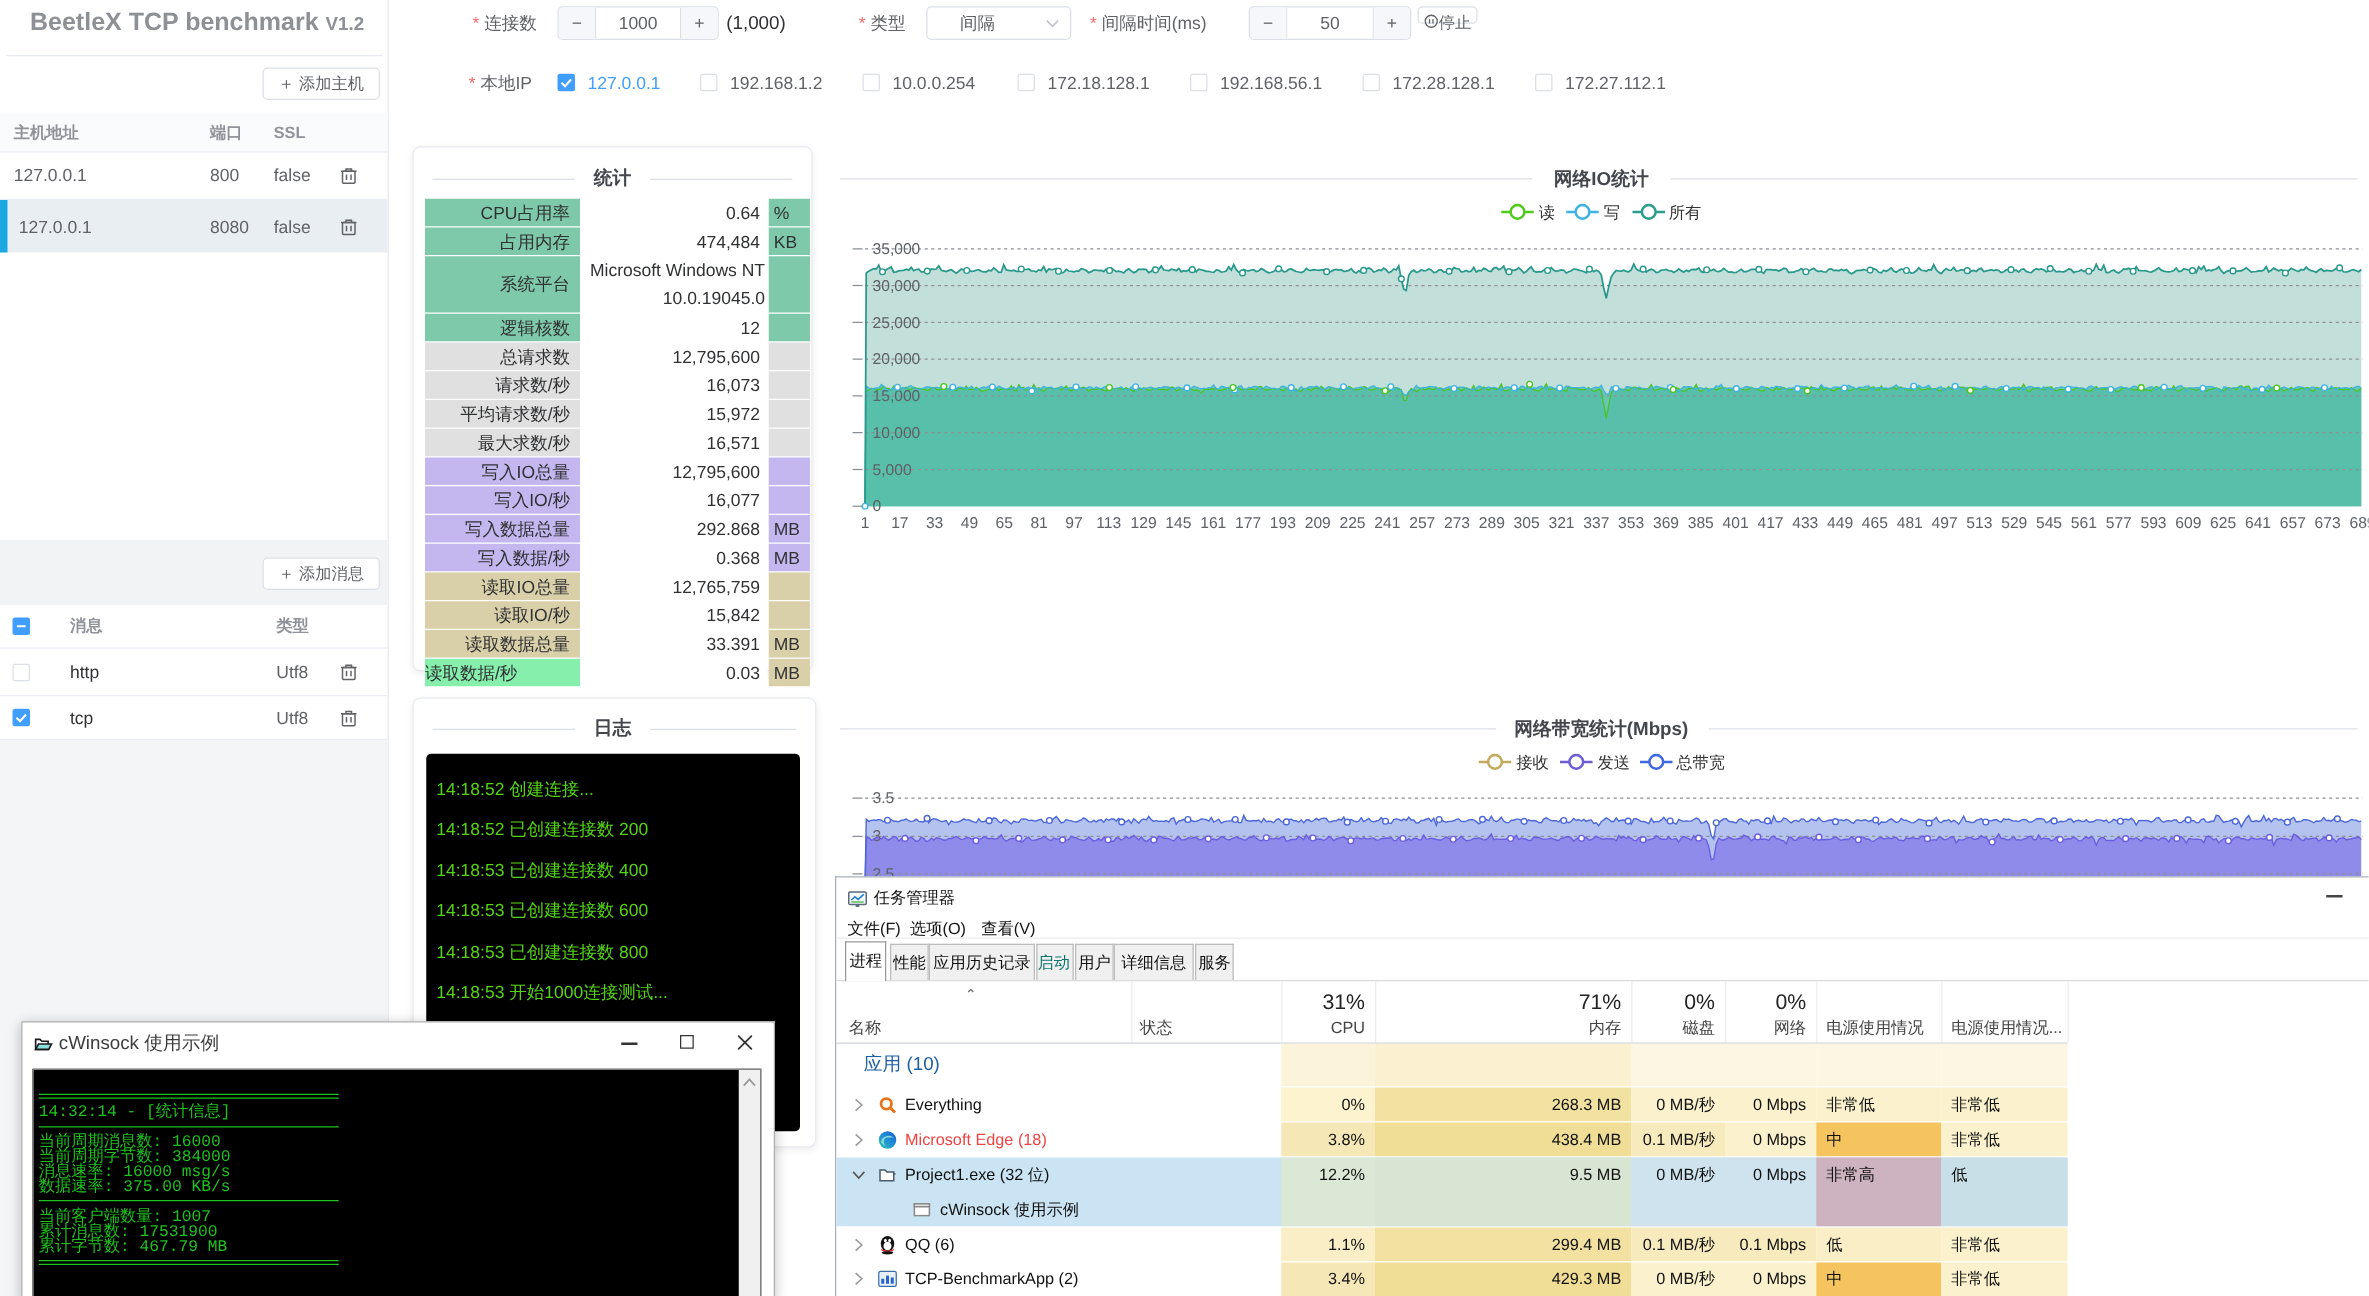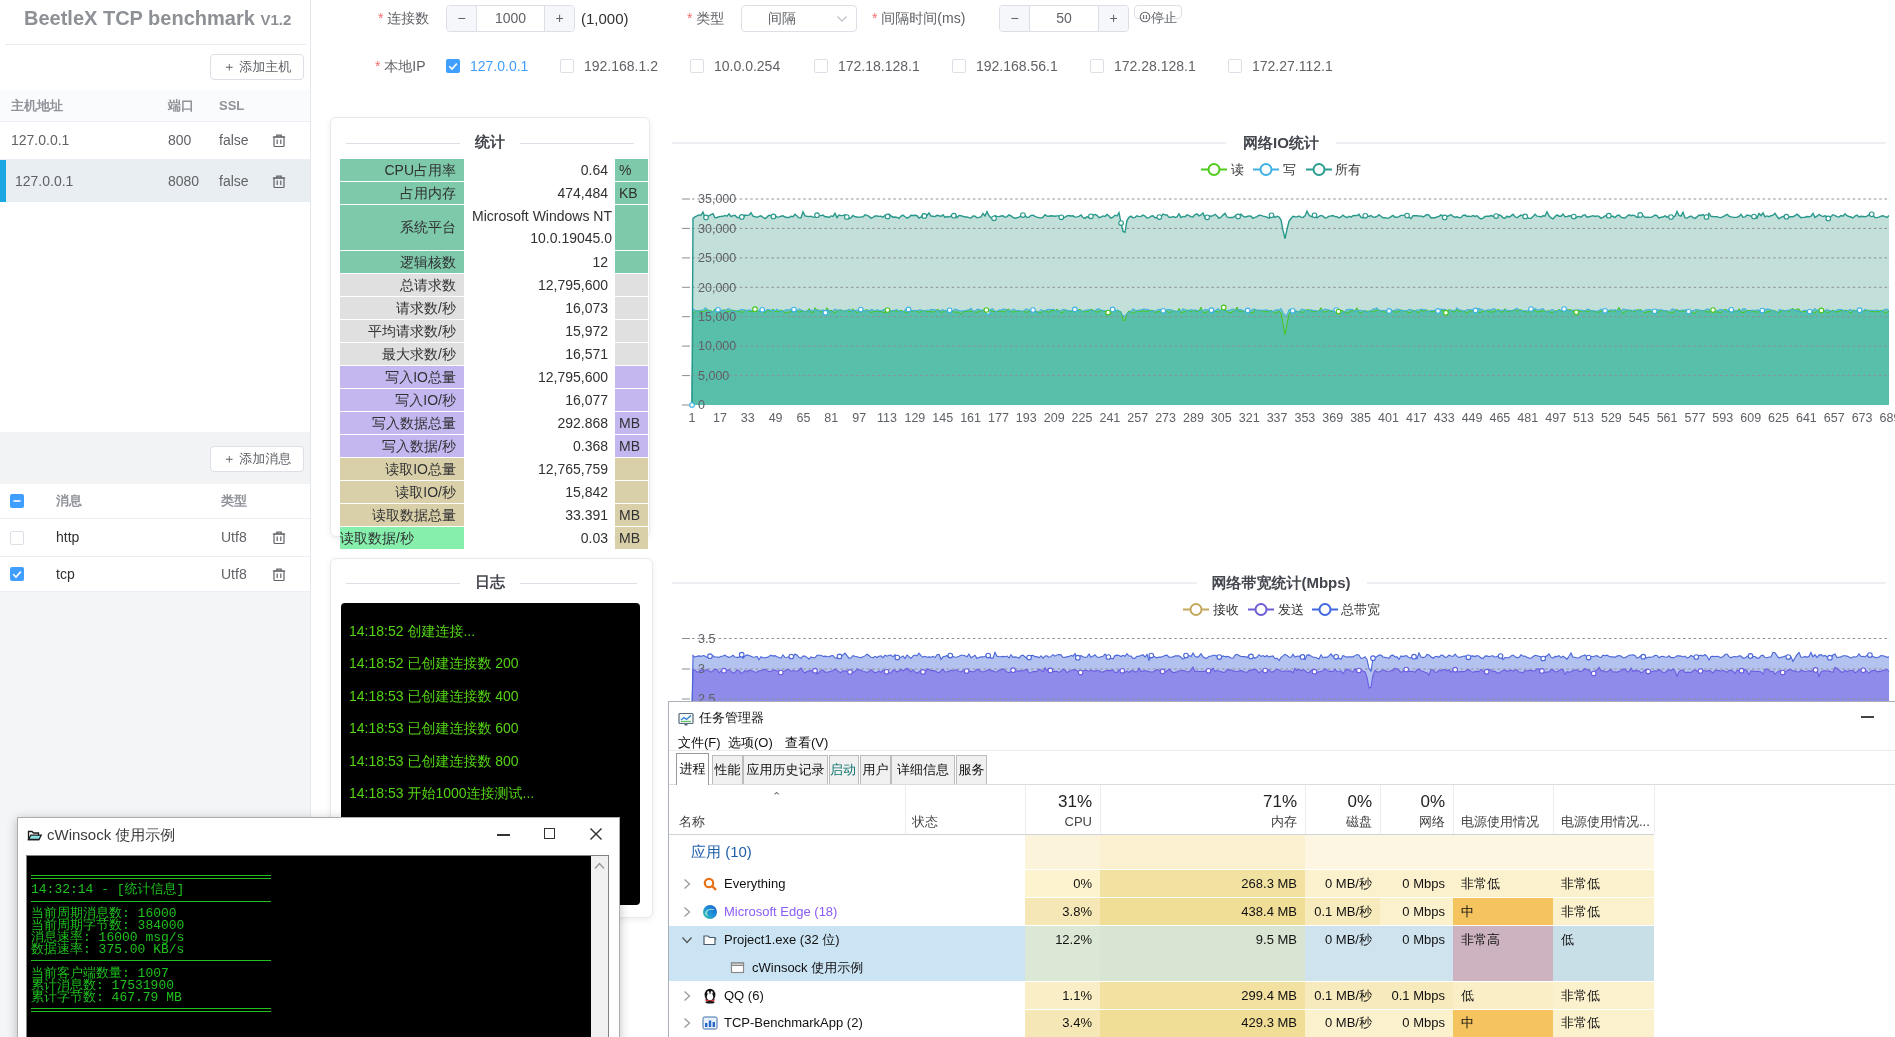--- a/index.html
+++ b/index.html
@@ -544,21 +544,21 @@
           <defs>
             <linearGradient id="eg" x1="0" y1="1" x2="1" y2="0">
               <stop offset="0" stop-color="#35c8a5"></stop>
               <stop offset="0.5" stop-color="#1e8fd8"></stop>
               <stop offset="1" stop-color="#1b5fc8"></stop>
             </linearGradient>
           </defs>
           <circle cx="8" cy="8" r="7" fill="url(#eg)"></circle>
           <path d="M3 10 a6 5 0 0 1 10-4 l-5 0 a3.4 3.4 0 0 0-1 6.5 a6 6 0 0 1-4-2.5z" fill="#9fe8d8" fill-opacity="0.85"></path>
         </svg></div>
-      <div style="position:absolute;left:55px;top:196px;height:28px;line-height:28px;font-size:13px;color:#8b5cf6">Microsoft Edge (18)</div>
+      <div style="position:absolute;left:55px;top:196px;height:28px;line-height:28px;font-size:13px;color:#ef4444">Microsoft Edge (18)</div>
       <div style="position:absolute;left:356px;top:196px;width:67px;height:28px;line-height:28px;font-size:13px;color:#111;text-align:right">3.8%</div>
       <div style="position:absolute;left:431px;top:196px;width:197px;height:28px;line-height:28px;font-size:13px;color:#111;text-align:right">438.4 MB</div>
       <div style="position:absolute;left:636px;top:196px;width:67px;height:28px;line-height:28px;font-size:13px;color:#111;text-align:right">0.1 MB/秒</div>
       <div style="position:absolute;left:711px;top:196px;width:65px;height:28px;line-height:28px;font-size:13px;color:#111;text-align:right">0 Mbps</div>
       <div style="position:absolute;left:792px;top:196px;height:28px;line-height:28px;font-size:13px;color:#111">中</div>
       <div style="position:absolute;left:892px;top:196px;height:28px;line-height:28px;font-size:13px;color:#111">非常低</div>
       <svg style="position:absolute;left:12px;top:232px" width="12" height="12" viewBox="0 0 12 12">
         <path d="M1.5 3.5 L6 8.5 L10.5 3.5" fill="none" stroke="#555" stroke-width="1.3"></path>
       </svg>
       <div style="position:absolute;left:33px;top:230px;width:16px;height:16px"><svg width="16" height="16" viewBox="0 0 16 16">

